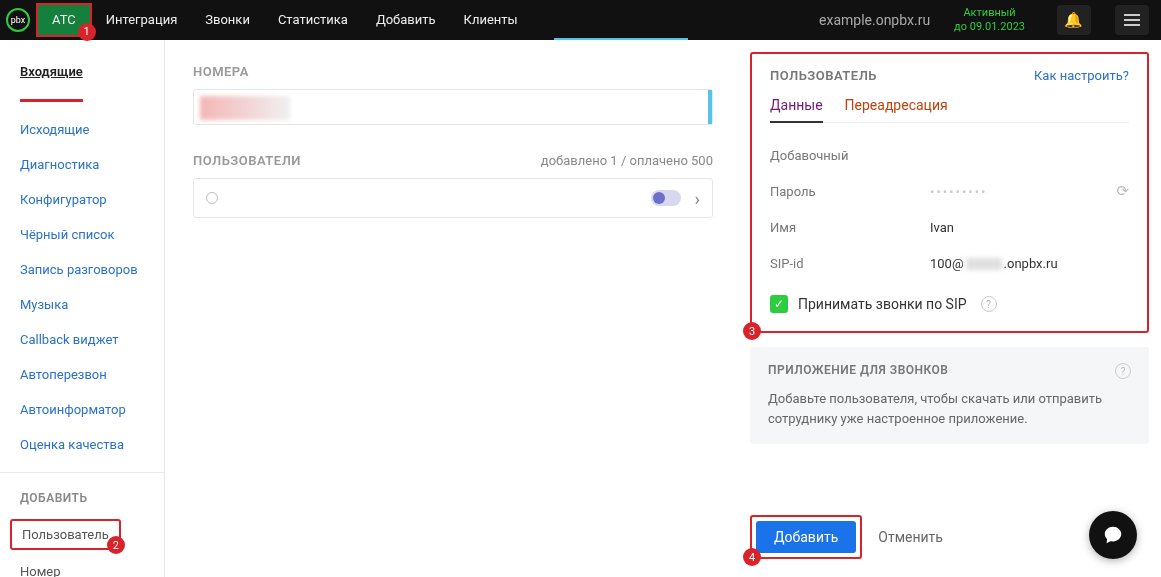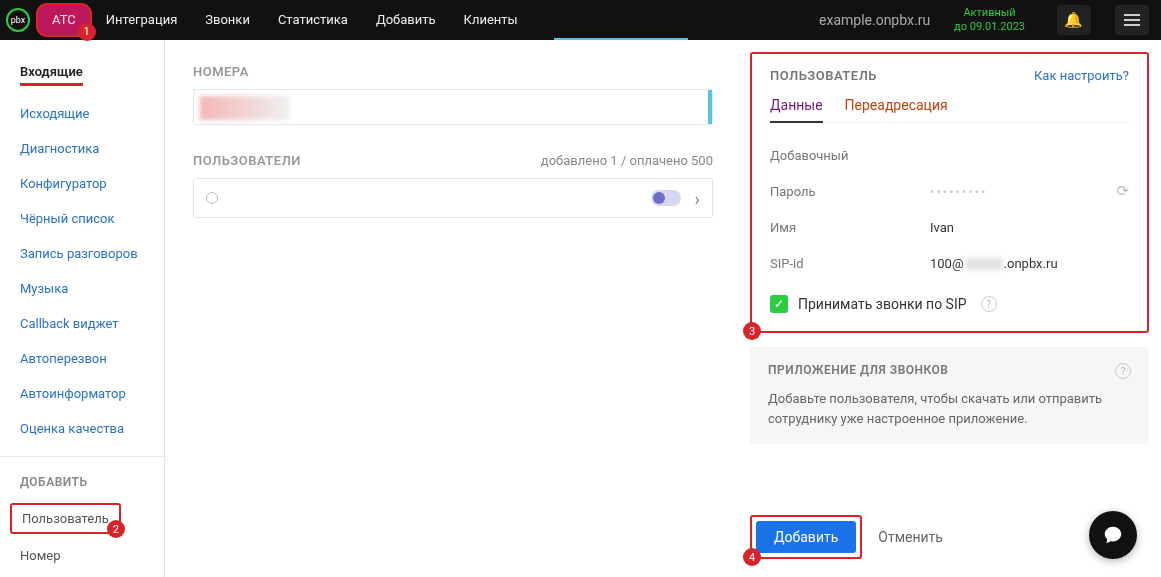--- a/index.html
+++ b/index.html
@@ -4,38 +4,38 @@
 <style>
 * { margin:0; padding:0; box-sizing:border-box; font-family:-apple-system,BlinkMacSystemFont,"Segoe UI",Roboto,Arial,sans-serif; }
 body { background:#fff; width:1161px; height:577px; overflow:hidden; position:relative; }
 
 
 .header { height:40px; background:#111; display:flex; align-items:center; color:#ccc; font-size:13px; }
 .logo { width:36px; height:40px; display:flex; align-items:center; justify-content:center; }
 .logo-ring { width:24px; height:24px; border:2px solid #2ecc40; border-radius:50%; display:flex; align-items:center; justify-content:center; color:#fff; font-size:9px; font-weight:normal; }
 .nav { display:flex; }
 .nav-item { padding:0 14px; height:40px; line-height:40px; color:#eee; cursor:pointer; }
-.nav-item.active { background:#be185d; border:2px solid #d8232a; border-radius:11px; height:34px; line-height:30px; margin-top:3px; position:relative; }
+.nav-item.active { background:#15803d; border:2px solid #d8232a; border-radius:0; height:34px; line-height:30px; margin-top:3px; position:relative; }
 .badge-num { position:absolute; width:18px; height:18px; background:#d8232a; color:#fff; border-radius:50%; font-size:11px; display:flex; align-items:center; justify-content:center; right:-6px; bottom:-6px; }
 .header-right { margin-left:auto; display:flex; align-items:center; gap:24px; padding-right:12px; }
 .domain { color:#aaa; font-size:14px; }
 .status-block { text-align:center; font-size:11px; color:#2ecc40; line-height:1.3; margin-right:8px; }
 .icon-btn { width:34px; height:30px; background:#222; border-radius:4px; display:flex; align-items:center; justify-content:center; cursor:pointer; }
 .bell { color:#d66; font-size:15px; }
 .menu-lines { width:16px; height:2px; background:#ccc; box-shadow:0 -5px 0 #ccc,0 5px 0 #ccc; }
 .header-underline { position:absolute; top:38px; left:554px; width:134px; height:2px; background:#56c4e6; }
 
 
 .layout { display:flex; height:calc(577px - 40px); }
 
 
 .sidebar { width:165px; border-right:1px solid #e5e5e5; padding-top:24px; font-size:13px; }
 .sb-sec1 { padding:0 20px; }
 .sb-item { margin-bottom:20px; color:#2a72c5; cursor:pointer; }
-.sb-item.active { color:#222; font-weight:600; border-bottom:3px solid #d8232a; display:inline-block; padding-bottom:4px; }
+.sb-item.active { color:#222; font-weight:600; border-bottom:3px solid #d8232a; display:inline-block; padding-bottom:20px;text-decoration:underline; }
 .sb-divider { border-top:1px solid #e9e9e9; margin:8px 0 18px; }
 .sb-head { color:#888; font-weight:600; letter-spacing:0.5px; font-size:12px; margin-bottom:14px; padding:0 20px; }
 .sb-add { padding:0 20px; margin-bottom:14px; color:#555; }
 .sb-add.selected { border:2px solid #d8232a; border-radius:3px; display:inline-block; margin-left:10px; padding:6px 10px; position:relative; }
 
 
 .main { flex:1; padding:24px 28px; position:relative; }
 .sec-title { color:#999; font-weight:600; letter-spacing:0.5px; font-size:13px; margin-bottom:10px; }
 .num-box { height:36px; border:1px solid #e5e5e5; border-radius:3px; background:#fff; margin-bottom:28px; position:relative; }
 .num-box::after { content:""; position:absolute; right:0; top:0; bottom:0; width:4px; background:#56c4e6; }

